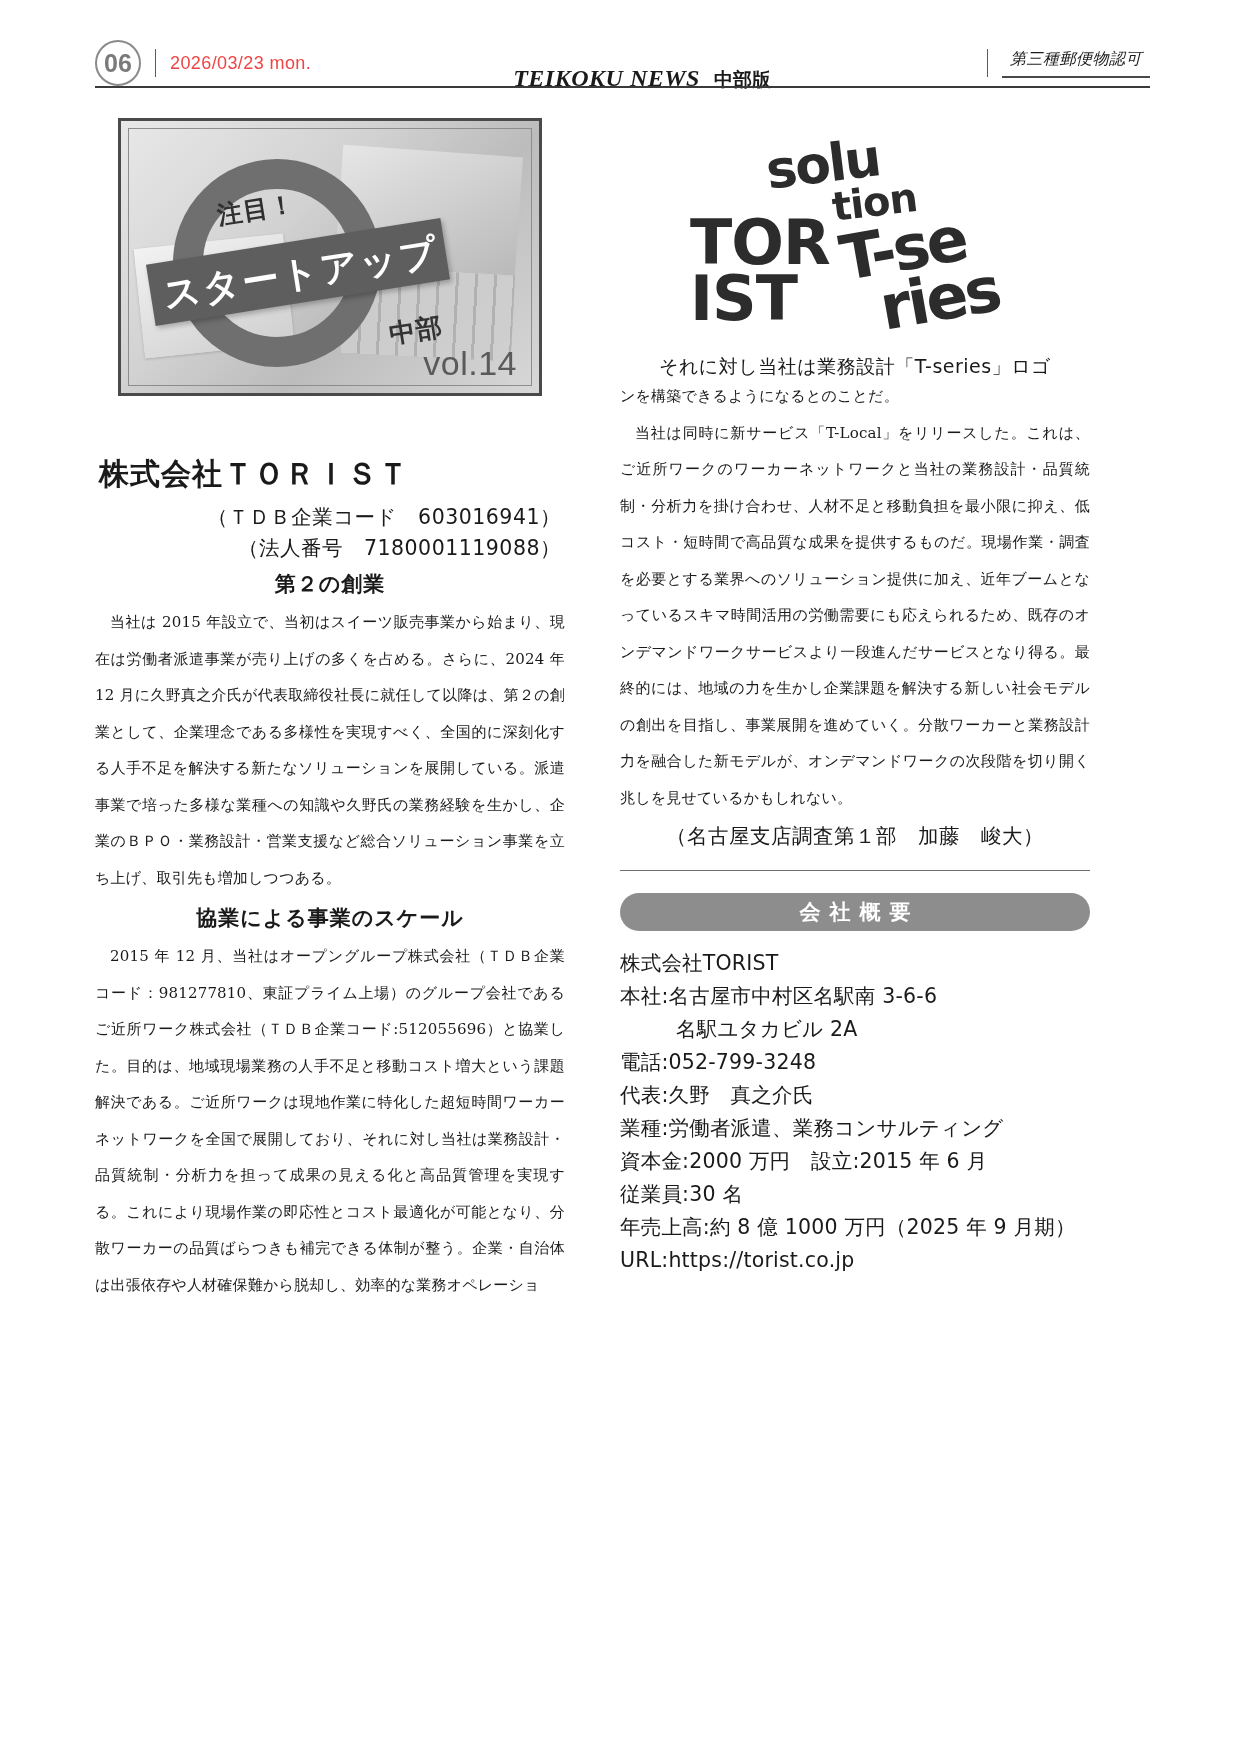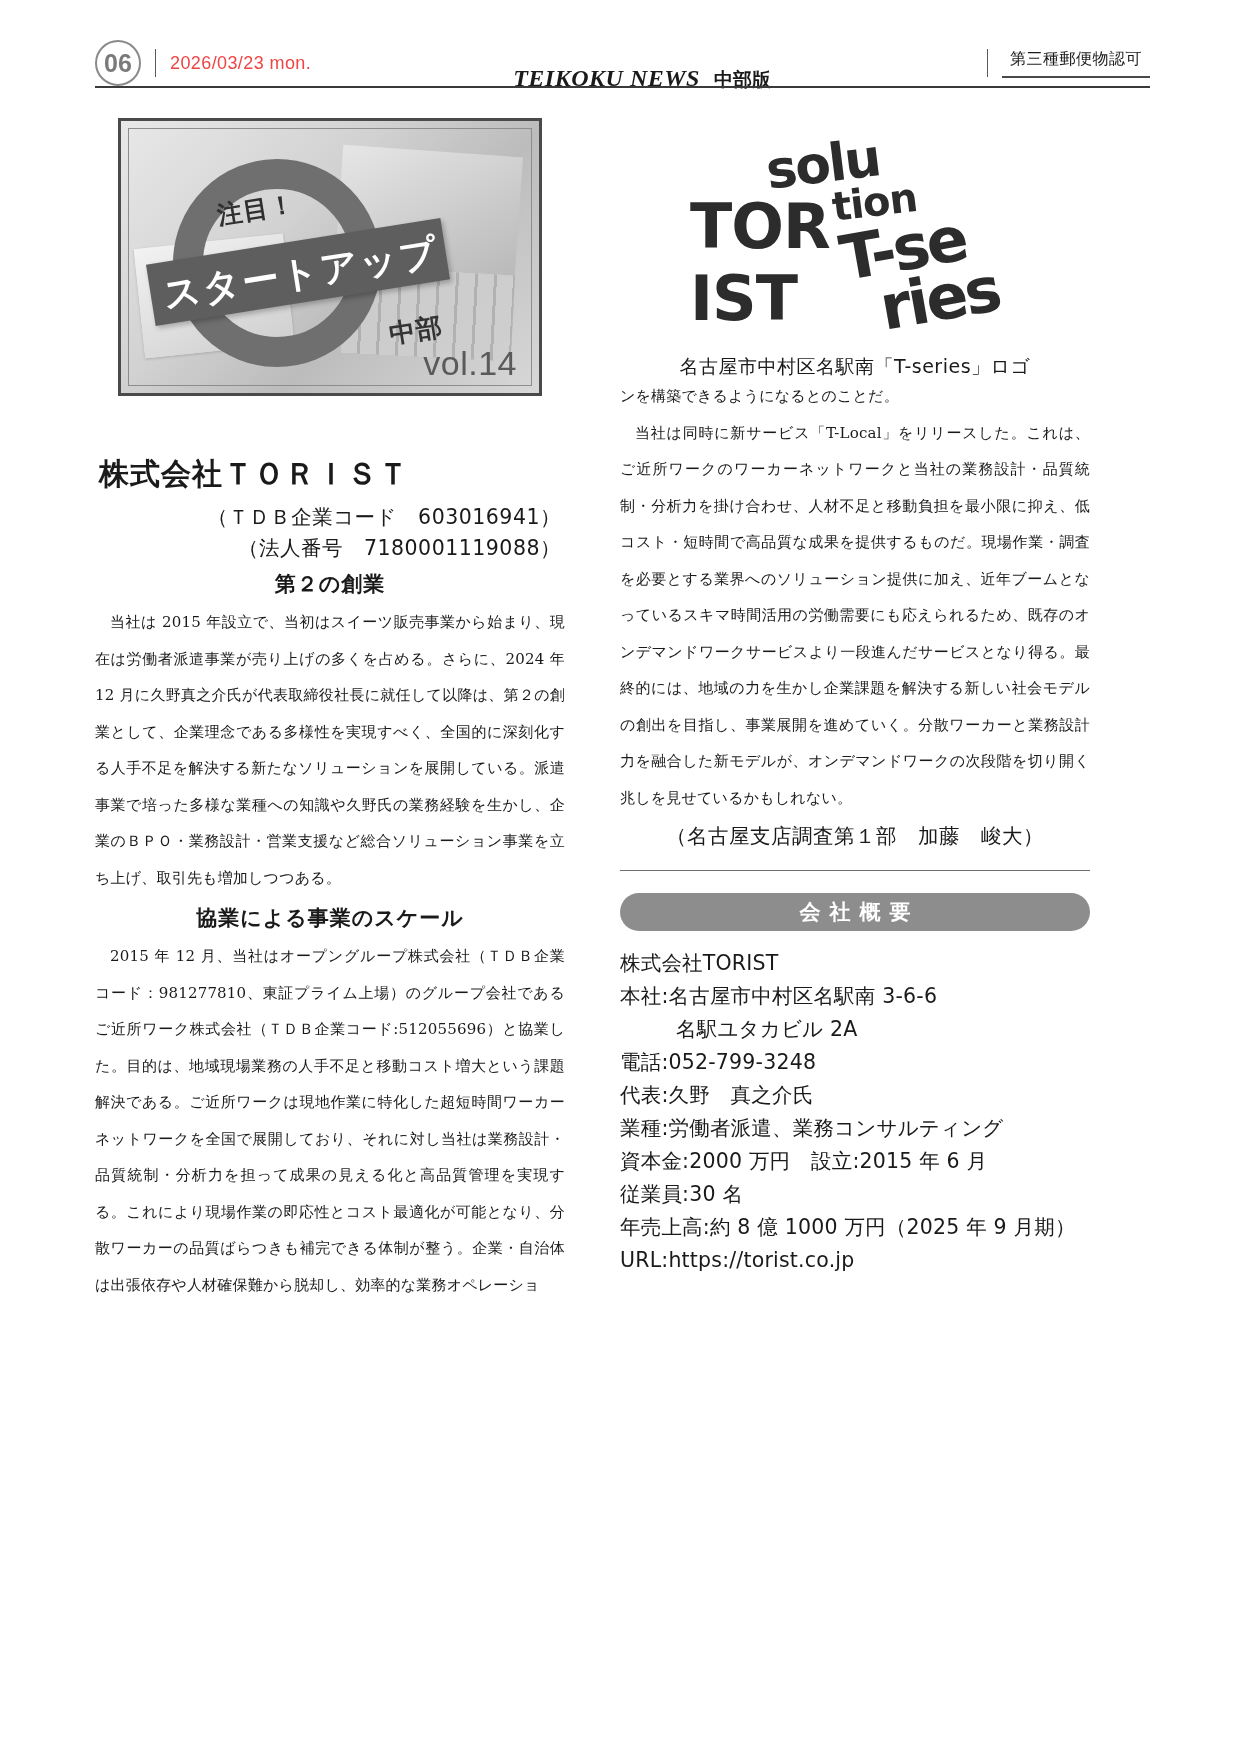--- a/index.html
+++ b/index.html
@@ -63,20 +63,21 @@
   .hdr-title-jp {
     font-family: "DejaVu Sans", sans-serif;
     font-size: 19px;
     font-weight: bold;
     margin-left: 10px;
   }
   .hdr-right {
     flex: 0 0 auto;
     display: flex;
     align-items: center;
+    font-style: italic;
   }
   .hdr-permit {
     font-family: "DejaVu Sans", sans-serif;
     font-size: 16px;
     letter-spacing: 0.5px;
     border-bottom: 2px solid #4a4a4a;
     padding: 0 8px 6px 8px;
   }
   .hdr-rule {
     position: absolute;
@@ -249,21 +250,21 @@
     letter-spacing: -2px;
     transform: rotate(-7deg);
   }
   .lg-tion {
     left: 150px; top: 54px;
     font-size: 40px;
     letter-spacing: -1px;
     transform: rotate(-7deg);
   }
   .lg-tor {
-    left: 8px; top: 68px;
+    left: 8px; top: 84px;
     font-size: 62px;
     letter-spacing: -1px;
   }
   .lg-ist {
     left: 8px; top: 140px;
     font-size: 62px;
     letter-spacing: -1px;
   }
   .lg-tse {
     left: 158px; top: 90px;
@@ -367,21 +368,21 @@
 
   <div class="logo-wrap">
     <div class="logo-box">
       <div class="lg lg-solu">solu</div>
       <div class="lg lg-tion">tion</div>
       <div class="lg lg-tor">TOR</div>
       <div class="lg lg-ist">IST</div>
       <div class="lg lg-tse">T-se</div>
       <div class="lg lg-ries">ries</div>
     </div>
-    <div class="logo-caption">名古屋市中村区名駅南「T-series」ロゴ</div>
+    <div class="logo-caption">それに対し当社は業務設計「T-series」ロゴ</div>
   </div>
 
   <p class="body">ンを構築できるようになるとのことだ。</p>
   <p class="body indent">当社は同時に新サービス「T-Local」をリリースした。これは、ご近所ワークのワーカーネットワークと当社の業務設計・品質統制・分析力を掛け合わせ、人材不足と移動負担を最小限に抑え、低コスト・短時間で高品質な成果を提供するものだ。現場作業・調査を必要とする業界へのソリューション提供に加え、近年ブームとなっているスキマ時間活用の労働需要にも応えられるため、既存のオンデマンドワークサービスより一段進んだサービスとなり得る。最終的には、地域の力を生かし企業課題を解決する新しい社会モデルの創出を目指し、事業展開を進めていく。分散ワーカーと業務設計力を融合した新モデルが、オンデマンドワークの次段階を切り開く兆しを見せているかもしれない。</p>
   <div class="byline">（名古屋支店調査第１部　加藤　峻大）</div>
 
   <div class="profile-sep"></div>
   <div class="profile-bar">
     <span>会社概要</span>
   </div>

